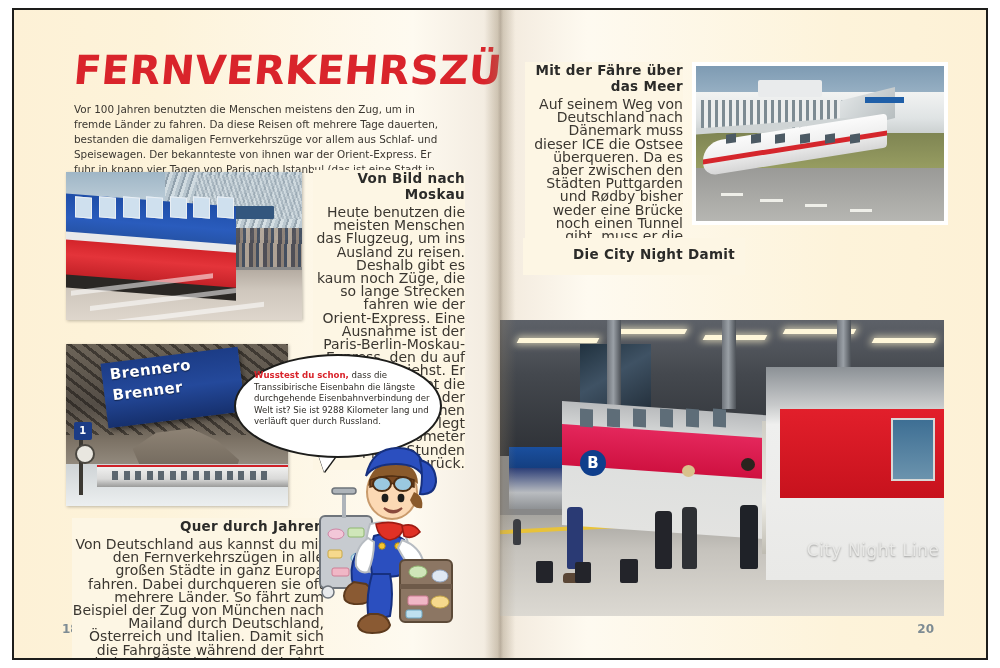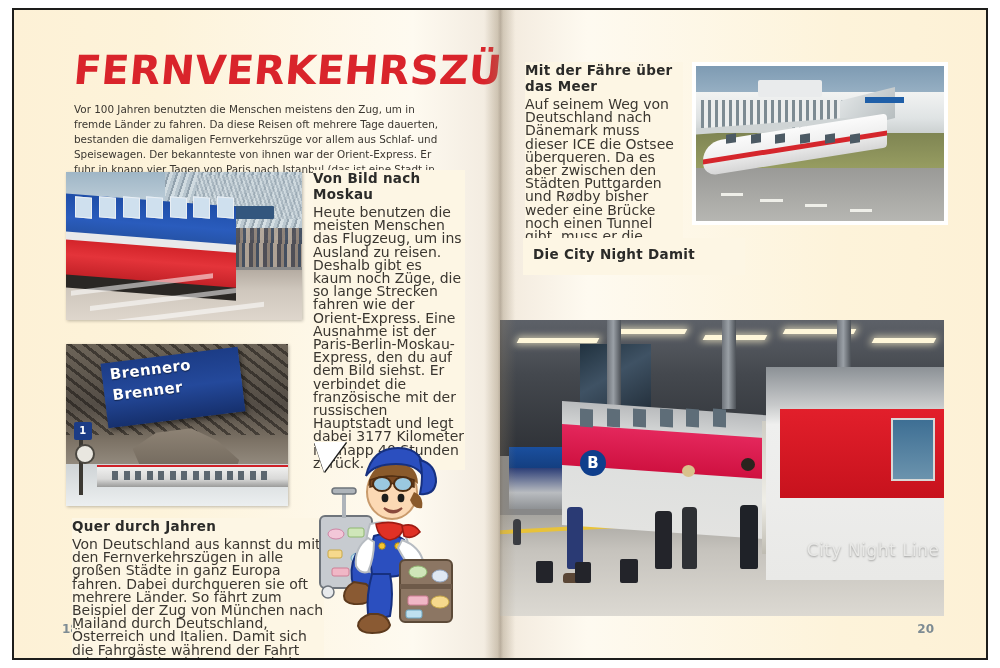--- a/index.html
+++ b/index.html
@@ -176,21 +176,21 @@
   #photo-cnl .coach-win{position:absolute;top:30%;height:6%;width:3%;
     background:#5e6d78;transform:skewY(4deg);}
   #photo-cnl .door{position:absolute;left:59%;top:34%;width:6%;height:45%;
     background:linear-gradient(180deg,#cfcdc4 0%,#efeee7 60%,#bfbcb2 100%);}
   #photo-cnl .person{position:absolute;bottom:16%;border-radius:4px 4px 2px 2px;}
   #photo-cnl .lug{position:absolute;background:#23242a;border-radius:2px;}
   #photo-cnl .farcoach{position:absolute;left:2%;top:50%;width:14%;height:14%;
     background:linear-gradient(180deg,#2c3e77 0%,#b9bcc0 60%,#8e9194 100%);}
 
   
-  .panel{position:absolute;background:#fdf6e4;z-index:20;}
+  .panel{position:absolute;background:#fdf6e4;z-index:20;text-align:right;}
   #txt-moskau{left:299px;top:160px;width:152px;}
   #txt-europa{left:58px;top:508px;width:252px;}
   #txt-faehre{left:530px;top:52px;width:158px;}
   #txt-cnl{left:528px;top:228px;width:222px;padding:8px 10px 9px 10px;
      background:#fdf6e4;box-sizing:border-box;}
 
   
   .bubble{position:absolute;left:220px;top:344px;width:208px;height:104px;
     background:#ffffff;border:2px solid #1d1d1b;border-radius:50%/50%;
     z-index:30;box-sizing:border-box;}
@@ -273,20 +273,25 @@
       <div class="pole"></div>
       <div class="numsign">1</div>
       <div class="clock"></div>
       <div class="sign">
         <span>Brennero</span>
         <span>Brenner</span>
       </div>
     </div>
 
     <div class="tail"></div>
+    <div class="bubble">
+      <div class="bubble-inner">
+        <b>Wusstest du schon,</b><span> dass die Transsibirische Eisenbahn die längste durchgehende Eisenbahnverbindung der Welt ist? Sie ist 9288 Kilometer lang und verläuft quer durch Russland.</span>
+      </div>
+    </div>
 
     <div class="mascot">
       <svg viewBox="0 0 158 192" width="158" height="192">
 
         <g>
           <rect x="18" y="74" width="52" height="72" rx="5" fill="#c7cbd0" stroke="#6e747b" stroke-width="2"></rect>
           <rect x="40" y="52" width="4" height="24" fill="#aeb4ba"></rect>
           <rect x="30" y="46" width="24" height="6" rx="3" fill="#aeb4ba" stroke="#6e747b" stroke-width="1.5"></rect>
           <ellipse cx="26" cy="150" rx="6" ry="6" fill="#e8eaec" stroke="#6e747b" stroke-width="1.5"></ellipse>
           <ellipse cx="62" cy="150" rx="6" ry="6" fill="#e8eaec" stroke="#6e747b" stroke-width="1.5"></ellipse>

